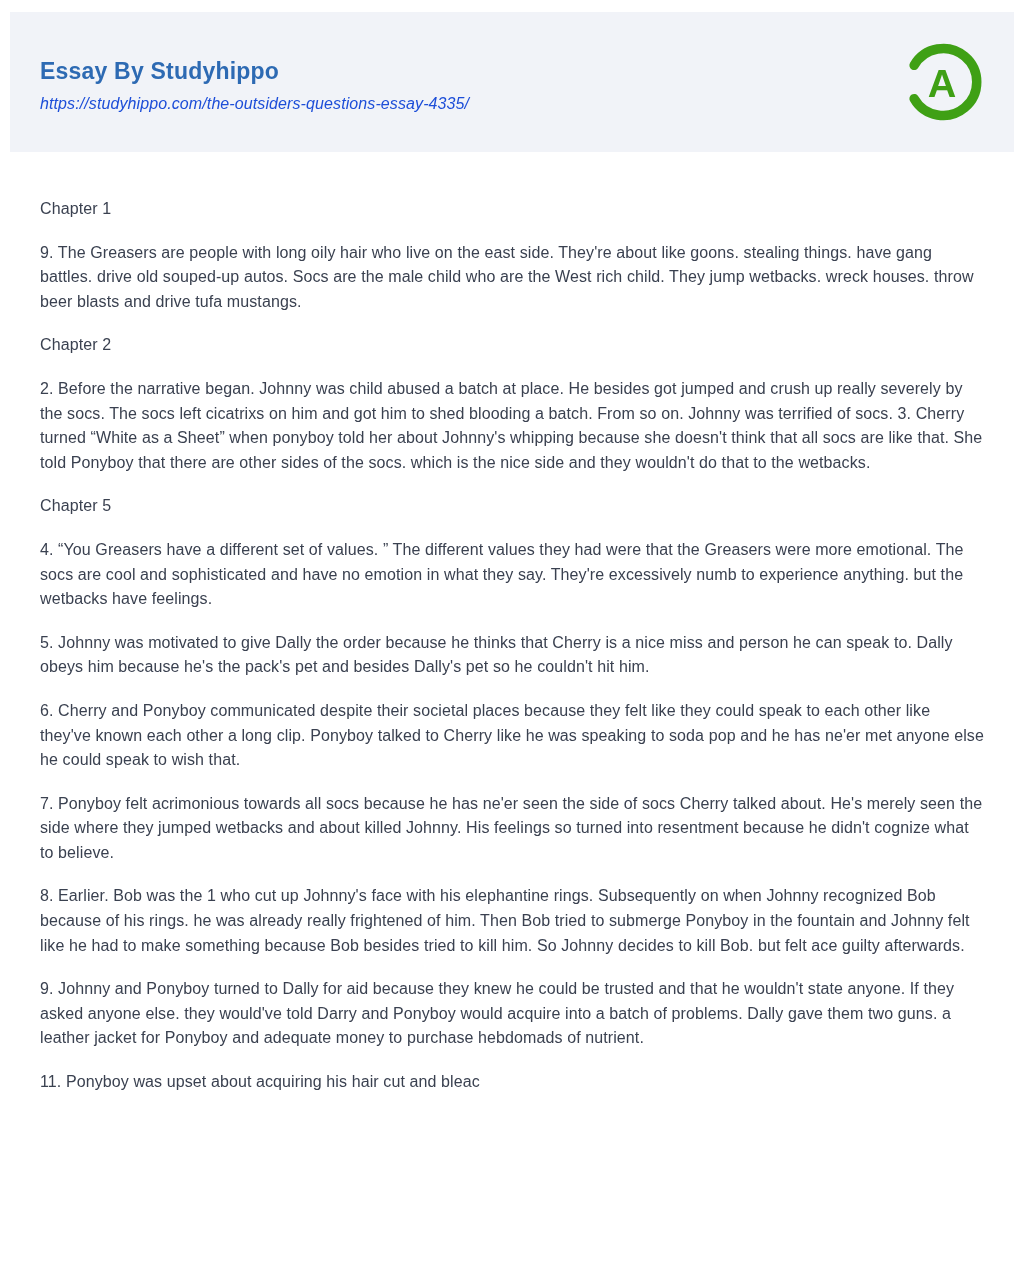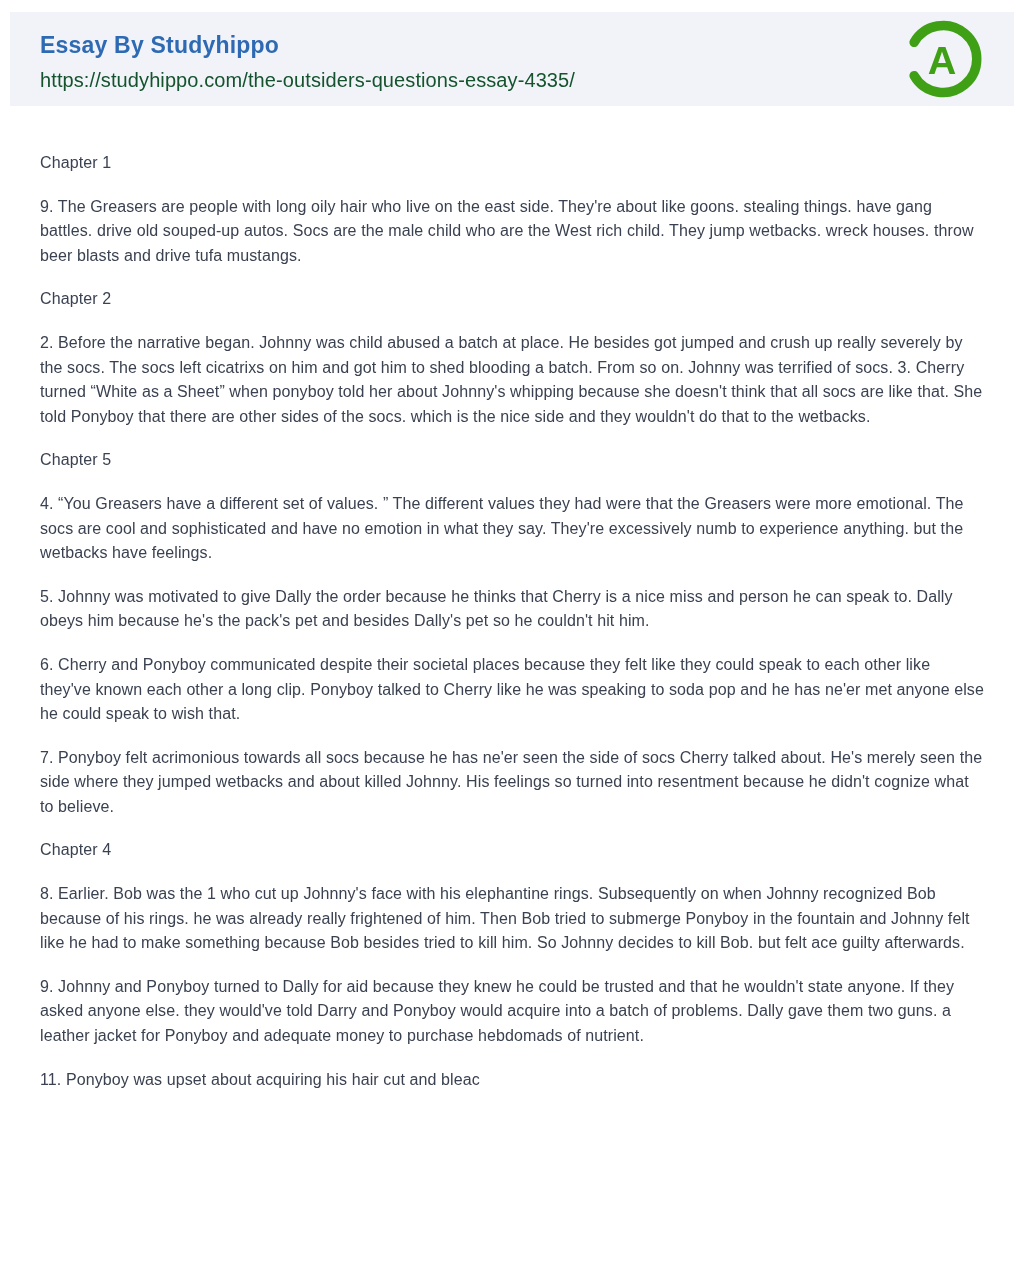--- a/index.html
+++ b/index.html
@@ -8,42 +8,43 @@
     background: #ffffff;
   }
   body {
     width: 1024px;
     min-height: 1279px;
     font-family: "Liberation Sans", "DejaVu Sans", sans-serif;
     -webkit-font-smoothing: antialiased;
   }
   .header-card {
     margin: 12px 10px 0 10px;
-    height: 94px;
+    height: 140px;
     background: #f1f3f8;
     display: flex;
     align-items: center;
     justify-content: space-between;
     padding: 0 28px 0 30px;
     box-sizing: border-box;
   }
   .header-left { padding-top: 6px; }
   .header-title {
     margin: 0 0 10px 0;
     font-size: 23px;
     font-weight: 700;
     letter-spacing: 0.2px;
     color: #2d6ab3;
   }
   .header-url {
     display: block;
-    font-size: 20px;
-    color: #14532d;
+    font-size: 16px;
+    color: #1d4ed8;
     text-decoration: none;
     letter-spacing: 0.1px;
+    font-style: italic;
   }
   .logo-svg { width: 86px; height: 86px; display: block; }
   .main-content { padding: 26px 40px 0 40px; }
   .article-title {
     margin: 0 0 18px 0;
     font-size: 33px;
     font-weight: 800;
     letter-spacing: -0.3px;
     color: #1d212e;
   }
@@ -76,17 +77,16 @@
 
   <p class="text-block">Chapter 1</p>
   <p class="text-block">9. The Greasers are people with long oily hair who live on the east side. They're about like goons. stealing things. have gang battles. drive old souped-up autos. Socs are the male child who are the West rich child. They jump wetbacks. wreck houses. throw beer blasts and drive tufa mustangs.</p>
   <p class="text-block">Chapter 2</p>
   <p class="text-block">2. Before the narrative began. Johnny was child abused a batch at place. He besides got jumped and crush up really severely by the socs. The socs left cicatrixs on him and got him to shed blooding a batch. From so on. Johnny was terrified of socs. 3. Cherry turned “White as a Sheet” when ponyboy told her about Johnny's whipping because she doesn't think that all socs are like that. She told Ponyboy that there are other sides of the socs. which is the nice side and they wouldn't do that to the wetbacks.</p>
   <p class="text-block">Chapter 5</p>
   <p class="text-block">4. “You Greasers have a different set of values. ” The different values they had were that the Greasers were more emotional. The socs are cool and sophisticated and have no emotion in what they say. They're excessively numb to experience anything. but the wetbacks have feelings.</p>
   <p class="text-block">5. Johnny was motivated to give Dally the order because he thinks that Cherry is a nice miss and person he can speak to. Dally obeys him because he's the pack's pet and besides Dally's pet so he couldn't hit him.</p>
   <p class="text-block">6. Cherry and Ponyboy communicated despite their societal places because they felt like they could speak to each other like they've known each other a long clip. Ponyboy talked to Cherry like he was speaking to soda pop and he has ne'er met anyone else he could speak to wish that.</p>
   <p class="text-block">7. Ponyboy felt acrimonious towards all socs because he has ne'er seen the side of socs Cherry talked about. He's merely seen the side where they jumped wetbacks and about killed Johnny. His feelings so turned into resentment because he didn't cognize what to believe.</p>
-  <p class="text-block">Chapter 4</p>
   <p class="text-block">8. Earlier. Bob was the 1 who cut up Johnny's face with his elephantine rings. Subsequently on when Johnny recognized Bob because of his rings. he was already really frightened of him. Then Bob tried to submerge Ponyboy in the fountain and Johnny felt like he had to make something because Bob besides tried to kill him. So Johnny decides to kill Bob. but felt ace guilty afterwards.</p>
   <p class="text-block">9. Johnny and Ponyboy turned to Dally for aid because they knew he could be trusted and that he wouldn't state anyone. If they asked anyone else. they would've told Darry and Ponyboy would acquire into a batch of problems. Dally gave them two guns. a leather jacket for Ponyboy and adequate money to purchase hebdomads of nutrient.</p>
   <p class="text-block">11. Ponyboy was upset about acquiring his hair cut and bleac</p>
 </main>
 
 </body></html>

